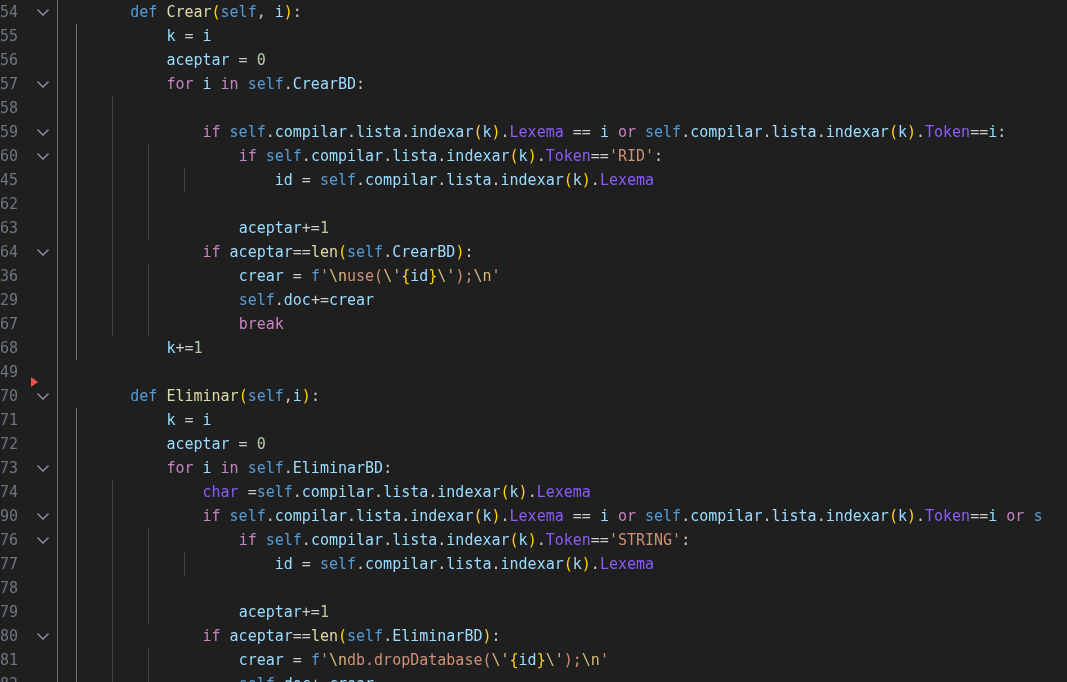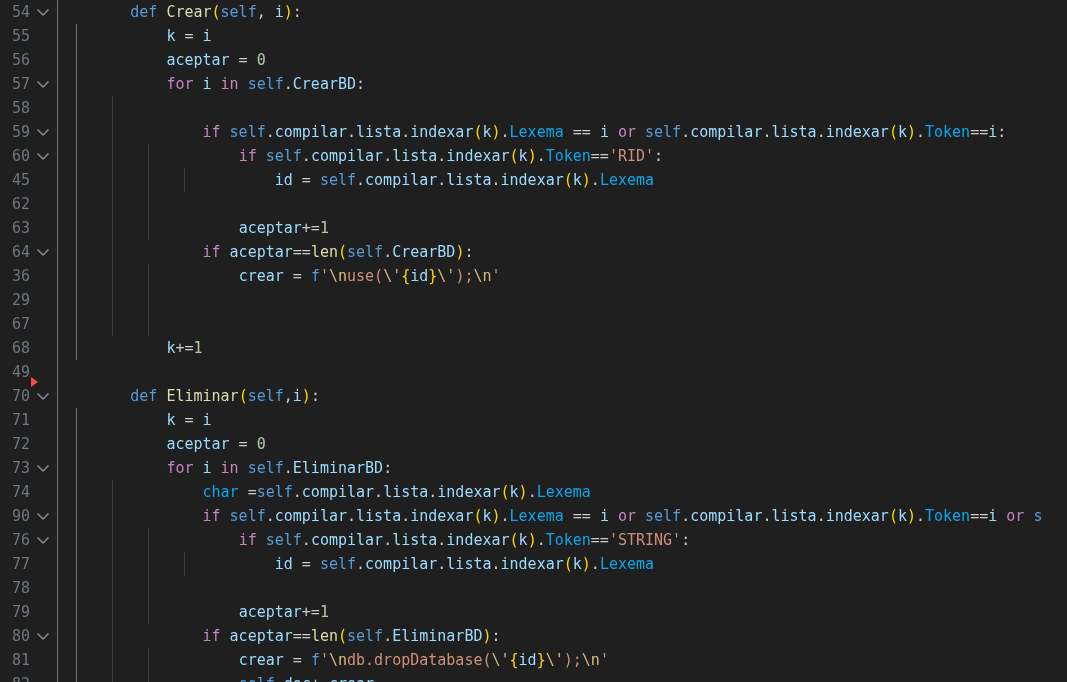--- a/index.html
+++ b/index.html
@@ -37,21 +37,20 @@
   .gline {
     position: relative;
     height: 24px;
     line-height: 24px;
     white-space: nowrap;
   }
   .lnum {
     position: absolute;
     left: 0;
     width: 30px;
-    text-align: right;
     color: #6e7681;
     font-size: 15px;
   }
   .chev {
     position: absolute;
     left: 36px;
     top: 0;
     width: 16px;
     height: 24px;
     color: #8b949e;
@@ -101,21 +100,21 @@
     background: #404040;
     z-index: 1;
   }
   .iguide.active { background: #707070; }
 
   
   .kw   { color: #c586c0; }  
   .kw2  { color: #569cd6; }  
   .fn   { color: #dcdcaa; }  
   .var  { color: #9cdcfe; }  
-  .prop { color: #0ea5e9; }  
+  .prop { color: #8b5cf6; }  
   .num  { color: #b5cea8; }  
   .str  { color: #ce9178; }  
   .esc  { color: #d7ba7d; }  
   .p1   { color: #ffd700; }  
   .op   { color: #cccccc; }
 </style>
 </head>
 <body>
 
 <div id="app">
@@ -271,22 +270,22 @@
         <div class="cline"><span class="iguide active" style="left: 18px;"></span><span class="txt"><span class="op">            </span><span class="var">aceptar</span><span class="op"> = </span><span class="num">0</span></span></div>
         <div class="cline"><span class="iguide active" style="left: 18px;"></span><span class="txt"><span class="op">            </span><span class="kw">for</span><span class="op"> </span><span class="var">i</span><span class="op"> </span><span class="kw">in</span><span class="op"> </span><span class="kw2">self</span><span class="op">.</span><span class="var">CrearBD</span><span class="op">:</span></span></div>
         <div class="cline"><span class="iguide active" style="left: 18px;"></span><span class="iguide" style="left: 54px;"></span><span class="txt"></span></div>
         <div class="cline"><span class="iguide active" style="left: 18px;"></span><span class="iguide" style="left: 54px;"></span><span class="txt"><span class="op">                </span><span class="kw">if</span><span class="op"> </span><span class="kw2">self</span><span class="op">.</span><span class="var">compilar</span><span class="op">.</span><span class="var">lista</span><span class="op">.</span><span class="var">indexar</span><span class="p1">(</span><span class="var">k</span><span class="p1">)</span><span class="op">.</span><span class="prop">Lexema</span><span class="op"> == </span><span class="var">i</span><span class="op"> </span><span class="kw">or</span><span class="op"> </span><span class="kw2">self</span><span class="op">.</span><span class="var">compilar</span><span class="op">.</span><span class="var">lista</span><span class="op">.</span><span class="var">indexar</span><span class="p1">(</span><span class="var">k</span><span class="p1">)</span><span class="op">.</span><span class="prop">Token</span><span class="op">==</span><span class="var">i</span><span class="op">:</span></span></div>
         <div class="cline"><span class="iguide active" style="left: 18px;"></span><span class="iguide" style="left: 54px;"></span><span class="iguide" style="left: 90px;"></span><span class="txt"><span class="op">                    </span><span class="kw">if</span><span class="op"> </span><span class="kw2">self</span><span class="op">.</span><span class="var">compilar</span><span class="op">.</span><span class="var">lista</span><span class="op">.</span><span class="var">indexar</span><span class="p1">(</span><span class="var">k</span><span class="p1">)</span><span class="op">.</span><span class="prop">Token</span><span class="op">==</span><span class="str">'RID'</span><span class="op">:</span></span></div>
         <div class="cline"><span class="iguide active" style="left: 18px;"></span><span class="iguide" style="left: 54px;"></span><span class="iguide" style="left: 90px;"></span><span class="iguide" style="left: 126px;"></span><span class="txt"><span class="op">                        </span><span class="var">id</span><span class="op"> = </span><span class="kw2">self</span><span class="op">.</span><span class="var">compilar</span><span class="op">.</span><span class="var">lista</span><span class="op">.</span><span class="var">indexar</span><span class="p1">(</span><span class="var">k</span><span class="p1">)</span><span class="op">.</span><span class="prop">Lexema</span></span></div>
         <div class="cline"><span class="iguide active" style="left: 18px;"></span><span class="iguide" style="left: 54px;"></span><span class="iguide" style="left: 90px;"></span><span class="txt"></span></div>
         <div class="cline"><span class="iguide active" style="left: 18px;"></span><span class="iguide" style="left: 54px;"></span><span class="iguide" style="left: 90px;"></span><span class="txt"><span class="op">                    </span><span class="var">aceptar</span><span class="op">+=</span><span class="num">1</span></span></div>
         <div class="cline"><span class="iguide active" style="left: 18px;"></span><span class="iguide" style="left: 54px;"></span><span class="txt"><span class="op">                </span><span class="kw">if</span><span class="op"> </span><span class="var">aceptar</span><span class="op">==</span><span class="fn">len</span><span class="p1">(</span><span class="kw2">self</span><span class="op">.</span><span class="var">CrearBD</span><span class="p1">)</span><span class="op">:</span></span></div>
         <div class="cline"><span class="iguide active" style="left: 18px;"></span><span class="iguide" style="left: 54px;"></span><span class="iguide" style="left: 90px;"></span><span class="txt"><span class="op">                    </span><span class="var">crear</span><span class="op"> = </span><span class="kw2">f</span><span class="str">'</span><span class="esc">\n</span><span class="str">use(</span><span class="esc">\'</span><span class="p1">{</span><span class="var">id</span><span class="p1">}</span><span class="esc">\'</span><span class="str">);</span><span class="esc">\n</span><span class="str">'</span></span></div>
-        <div class="cline"><span class="iguide active" style="left: 18px;"></span><span class="iguide" style="left: 54px;"></span><span class="iguide" style="left: 90px;"></span></div>
-        <div class="cline"><span class="iguide active" style="left: 18px;"></span><span class="iguide" style="left: 54px;"></span><span class="iguide" style="left: 90px;"></span></div>
+        <div class="cline"><span class="iguide active" style="left: 18px;"></span><span class="iguide" style="left: 54px;"></span><span class="iguide" style="left: 90px;"></span><span class="txt"><span class="op">                    </span><span class="kw2">self</span><span class="op">.</span><span class="var">doc</span><span class="op">+=</span><span class="var">crear</span></span></div>
+        <div class="cline"><span class="iguide active" style="left: 18px;"></span><span class="iguide" style="left: 54px;"></span><span class="iguide" style="left: 90px;"></span><span class="txt"><span class="op">                    </span><span class="kw">break</span></span></div>
         <div class="cline"><span class="iguide active" style="left: 18px;"></span><span class="txt"><span class="op">            </span><span class="var">k</span><span class="op">+=</span><span class="num">1</span></span></div>
         <div class="cline"><span class="txt"></span></div>
         <div class="cline"><span class="txt"><span class="op">        </span><span class="kw2">def</span><span class="op"> </span><span class="fn">Eliminar</span><span class="p1">(</span><span class="kw2">self</span><span class="op">,</span><span class="var">i</span><span class="p1">)</span><span class="op">:</span></span></div>
         <div class="cline"><span class="iguide active" style="left: 18px;"></span><span class="txt"><span class="op">            </span><span class="var">k</span><span class="op"> = </span><span class="var">i</span></span></div>
         <div class="cline"><span class="iguide active" style="left: 18px;"></span><span class="txt"><span class="op">            </span><span class="var">aceptar</span><span class="op"> = </span><span class="num">0</span></span></div>
         <div class="cline"><span class="iguide active" style="left: 18px;"></span><span class="txt"><span class="op">            </span><span class="kw">for</span><span class="op"> </span><span class="var">i</span><span class="op"> </span><span class="kw">in</span><span class="op"> </span><span class="kw2">self</span><span class="op">.</span><span class="var">EliminarBD</span><span class="op">:</span></span></div>
         <div class="cline"><span class="iguide active" style="left: 18px;"></span><span class="iguide" style="left: 54px;"></span><span class="txt"><span class="op">                </span><span class="prop">char</span><span class="op"> =</span><span class="kw2">self</span><span class="op">.</span><span class="var">compilar</span><span class="op">.</span><span class="var">lista</span><span class="op">.</span><span class="var">indexar</span><span class="p1">(</span><span class="var">k</span><span class="p1">)</span><span class="op">.</span><span class="prop">Lexema</span></span></div>
         <div class="cline"><span class="iguide active" style="left: 18px;"></span><span class="iguide" style="left: 54px;"></span><span class="txt"><span class="op">                </span><span class="kw">if</span><span class="op"> </span><span class="kw2">self</span><span class="op">.</span><span class="var">compilar</span><span class="op">.</span><span class="var">lista</span><span class="op">.</span><span class="var">indexar</span><span class="p1">(</span><span class="var">k</span><span class="p1">)</span><span class="op">.</span><span class="prop">Lexema</span><span class="op"> == </span><span class="var">i</span><span class="op"> </span><span class="kw">or</span><span class="op"> </span><span class="kw2">self</span><span class="op">.</span><span class="var">compilar</span><span class="op">.</span><span class="var">lista</span><span class="op">.</span><span class="var">indexar</span><span class="p1">(</span><span class="var">k</span><span class="p1">)</span><span class="op">.</span><span class="prop">Token</span><span class="op">==</span><span class="var">i</span><span class="op"> </span><span class="kw">or</span><span class="op"> </span><span class="kw2">s</span></span></div>
         <div class="cline"><span class="iguide active" style="left: 18px;"></span><span class="iguide" style="left: 54px;"></span><span class="iguide" style="left: 90px;"></span><span class="txt"><span class="op">                    </span><span class="kw">if</span><span class="op"> </span><span class="kw2">self</span><span class="op">.</span><span class="var">compilar</span><span class="op">.</span><span class="var">lista</span><span class="op">.</span><span class="var">indexar</span><span class="p1">(</span><span class="var">k</span><span class="p1">)</span><span class="op">.</span><span class="prop">Token</span><span class="op">==</span><span class="str">'STRING'</span><span class="op">:</span></span></div>
         <div class="cline"><span class="iguide active" style="left: 18px;"></span><span class="iguide" style="left: 54px;"></span><span class="iguide" style="left: 90px;"></span><span class="iguide" style="left: 126px;"></span><span class="txt"><span class="op">                        </span><span class="var">id</span><span class="op"> = </span><span class="kw2">self</span><span class="op">.</span><span class="var">compilar</span><span class="op">.</span><span class="var">lista</span><span class="op">.</span><span class="var">indexar</span><span class="p1">(</span><span class="var">k</span><span class="p1">)</span><span class="op">.</span><span class="prop">Lexema</span></span></div>

